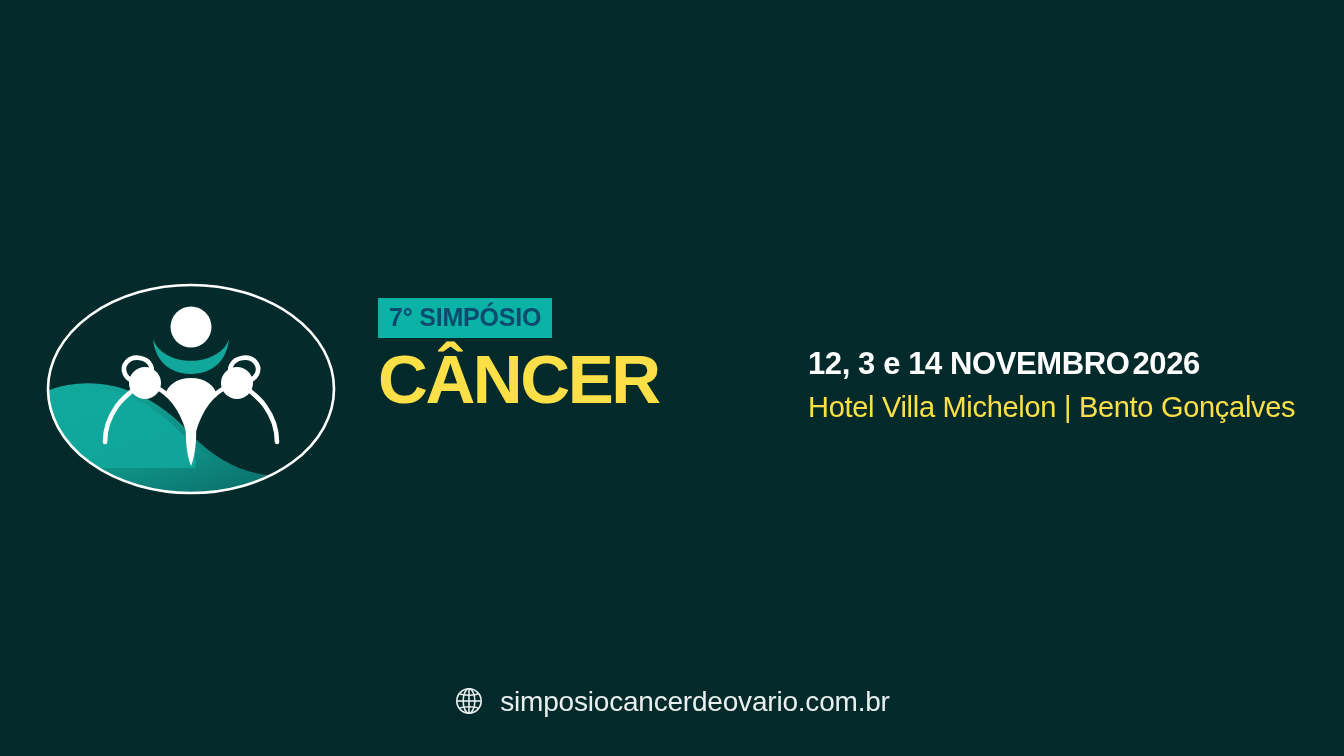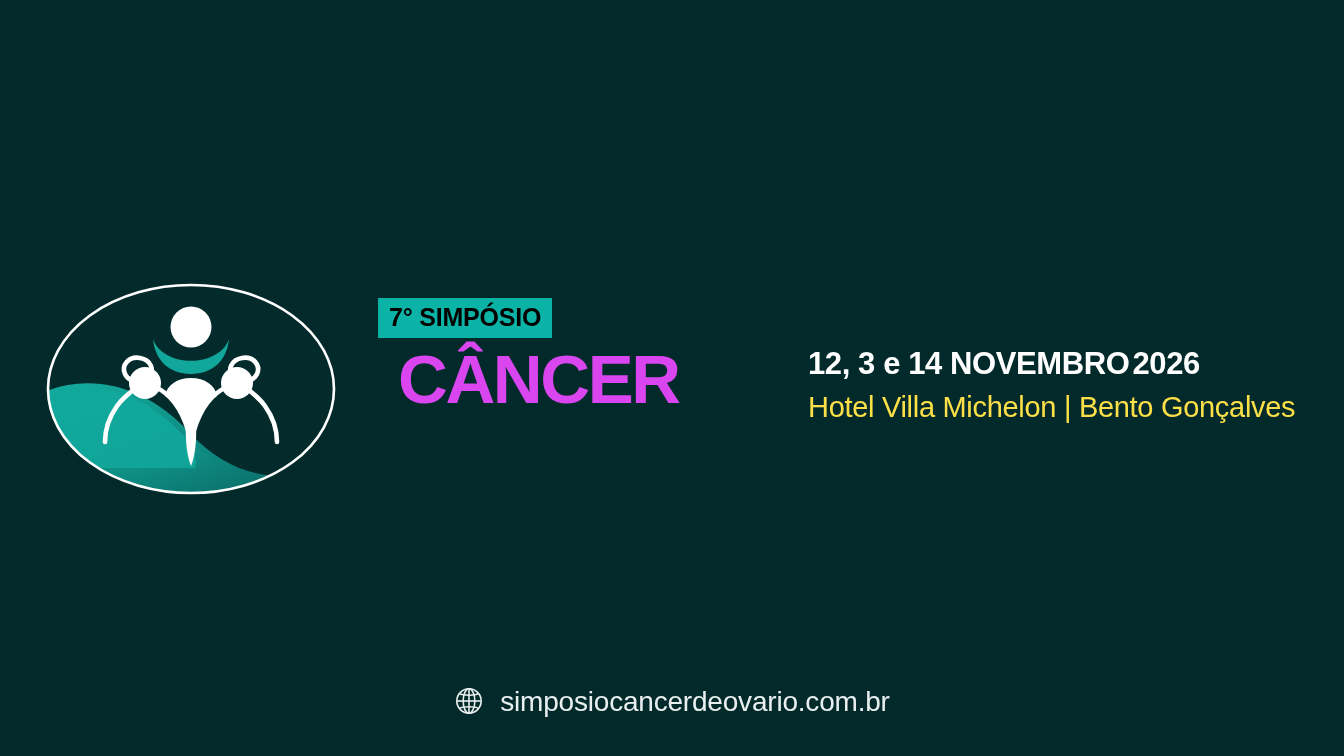--- a/index.html
+++ b/index.html
@@ -29,37 +29,36 @@
   
   #title-block {
     position:absolute;
     left:378px; top:298px;
     width:360px;
   }
 
   #edition-badge {
     display:inline-block;
     background:#0bb3a7;
-    color:#000000;
+    color:#0c4a6e;
     font-size:25px;
     font-weight:bold;
     letter-spacing:-0.2px;
     line-height:1;
     padding:7px 11px 8px 11px;
   }
 
   #event-title {
     margin-top:9px;
-    color:#d946ef;
+    color:#fde047;
     font-size:69px;
     font-weight:bold;
     line-height:0.95;
     letter-spacing:-2.4px;
     text-transform:uppercase;
-    margin-left:20px;
   }
   #event-title .line { display:block; white-space:nowrap; }
 
   
   #event-info {
     position:absolute;
     left:808px; top:345px;
     width:520px;
     color:#ffffff;
   }

